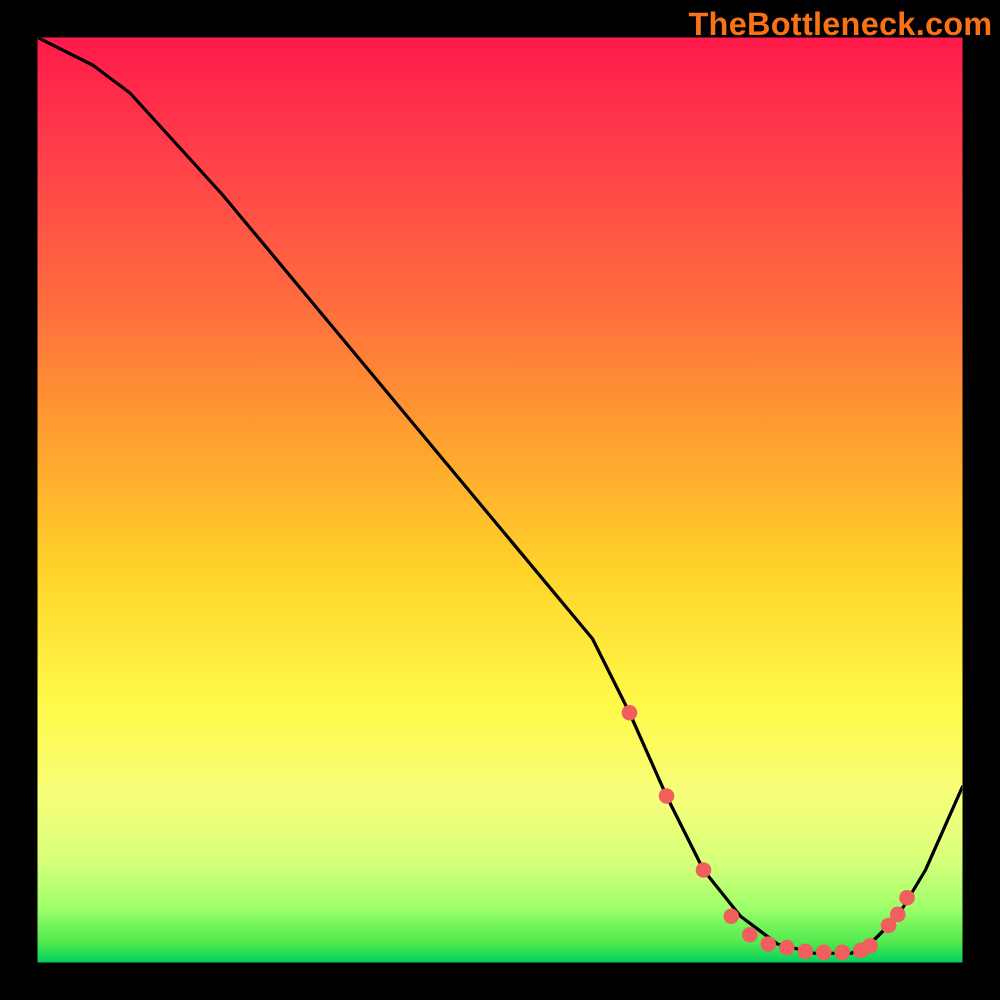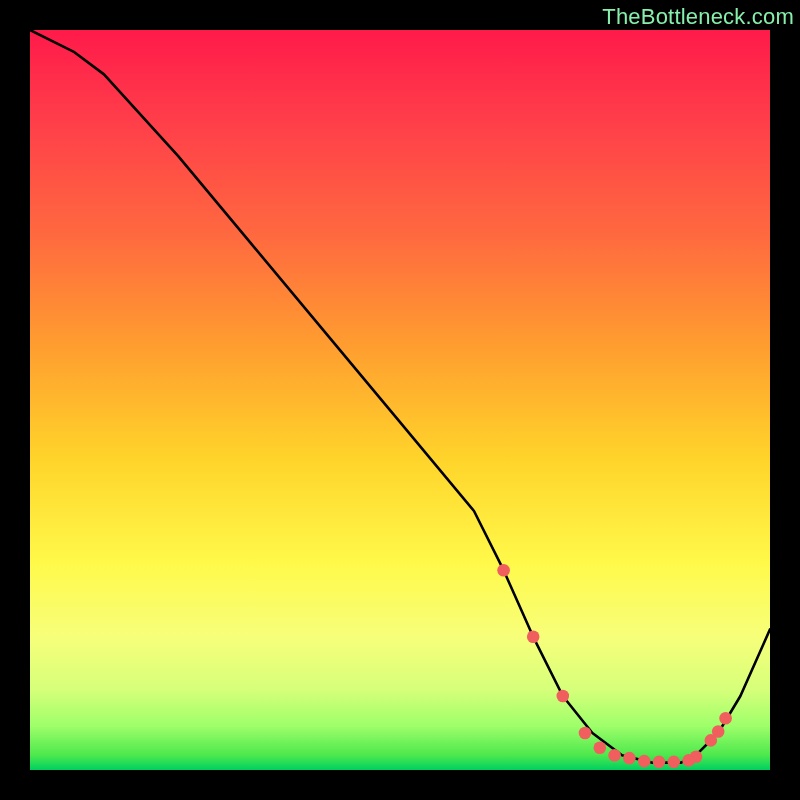--- a/index.html
+++ b/index.html
@@ -14,23 +14,23 @@
   .frame {
     position: relative;
     width: 800px;
     height: 800px;
     background: #000;
   }
   .watermark {
     position: absolute;
     top: 4px;
     right: 6px;
-    font-size: 22px;
-    font-weight: 400;
-    color: #86efac;
+    font-size: 26px;
+    font-weight: 700;
+    color: #f97316;
     letter-spacing: 0.2px;
     z-index: 10;
   }
   .plot-area {
     position: absolute;
     left: 30px;
     top: 30px;
     width: 740px;
     height: 740px;
   }

